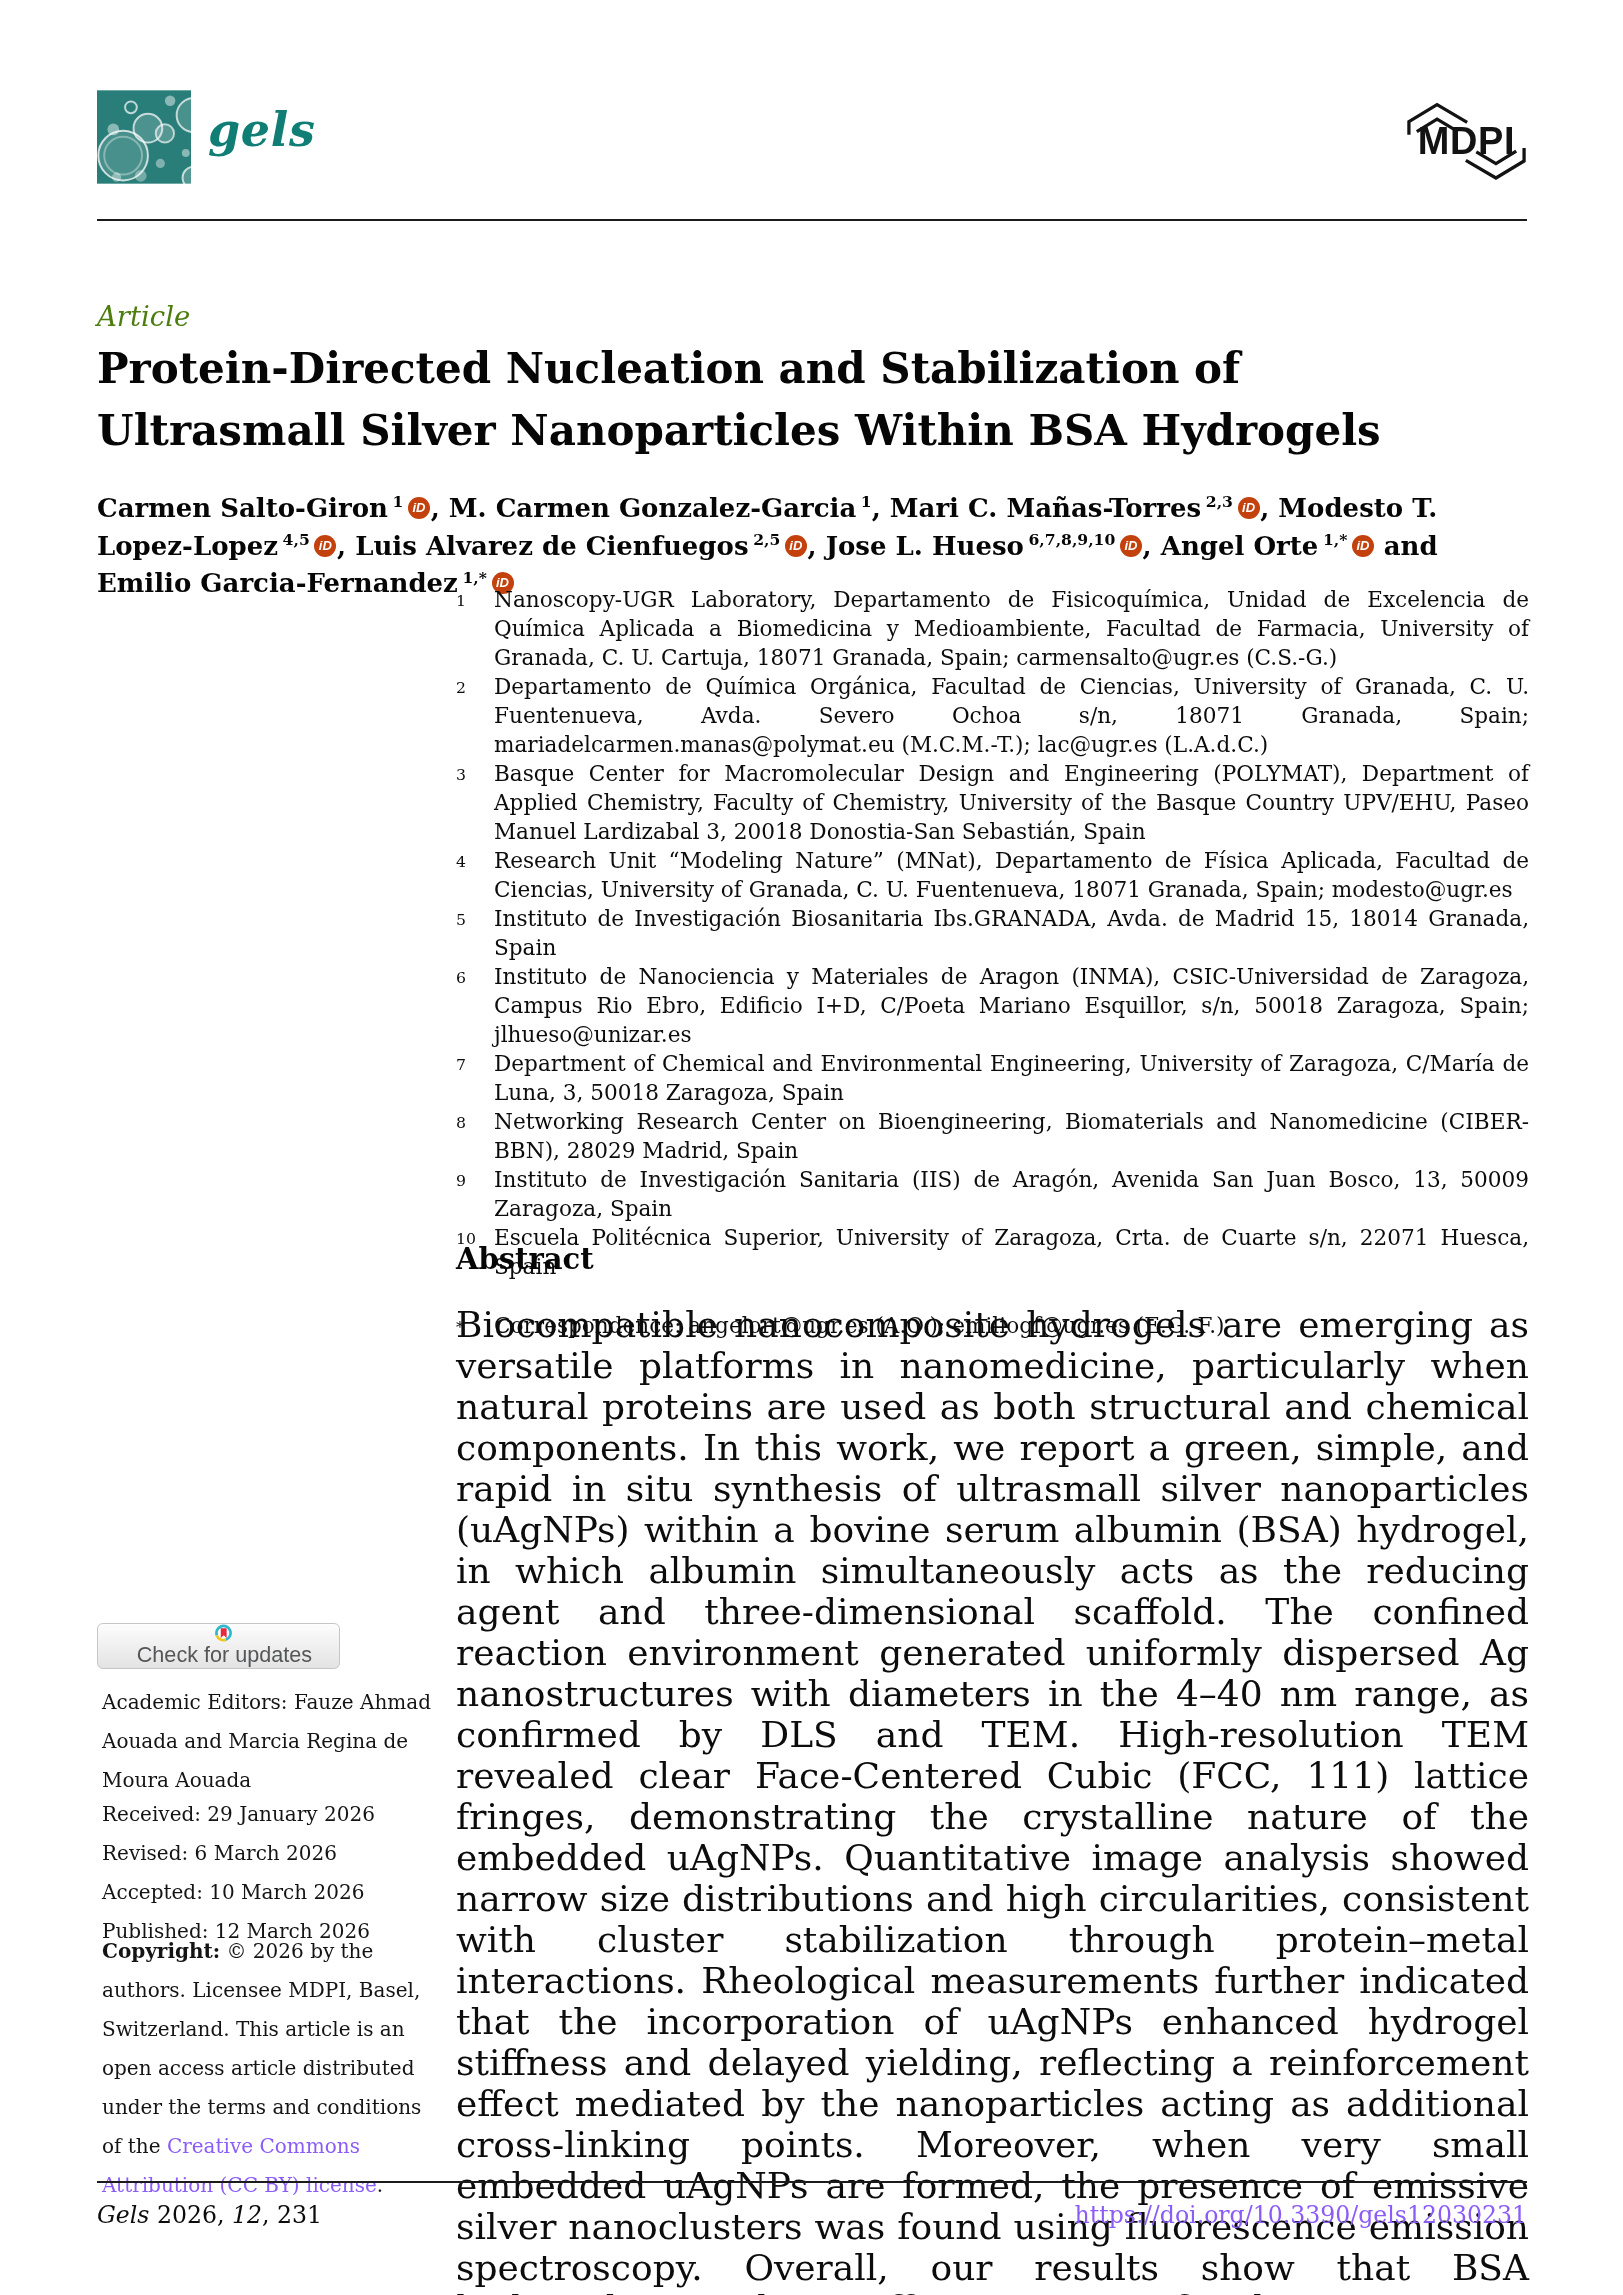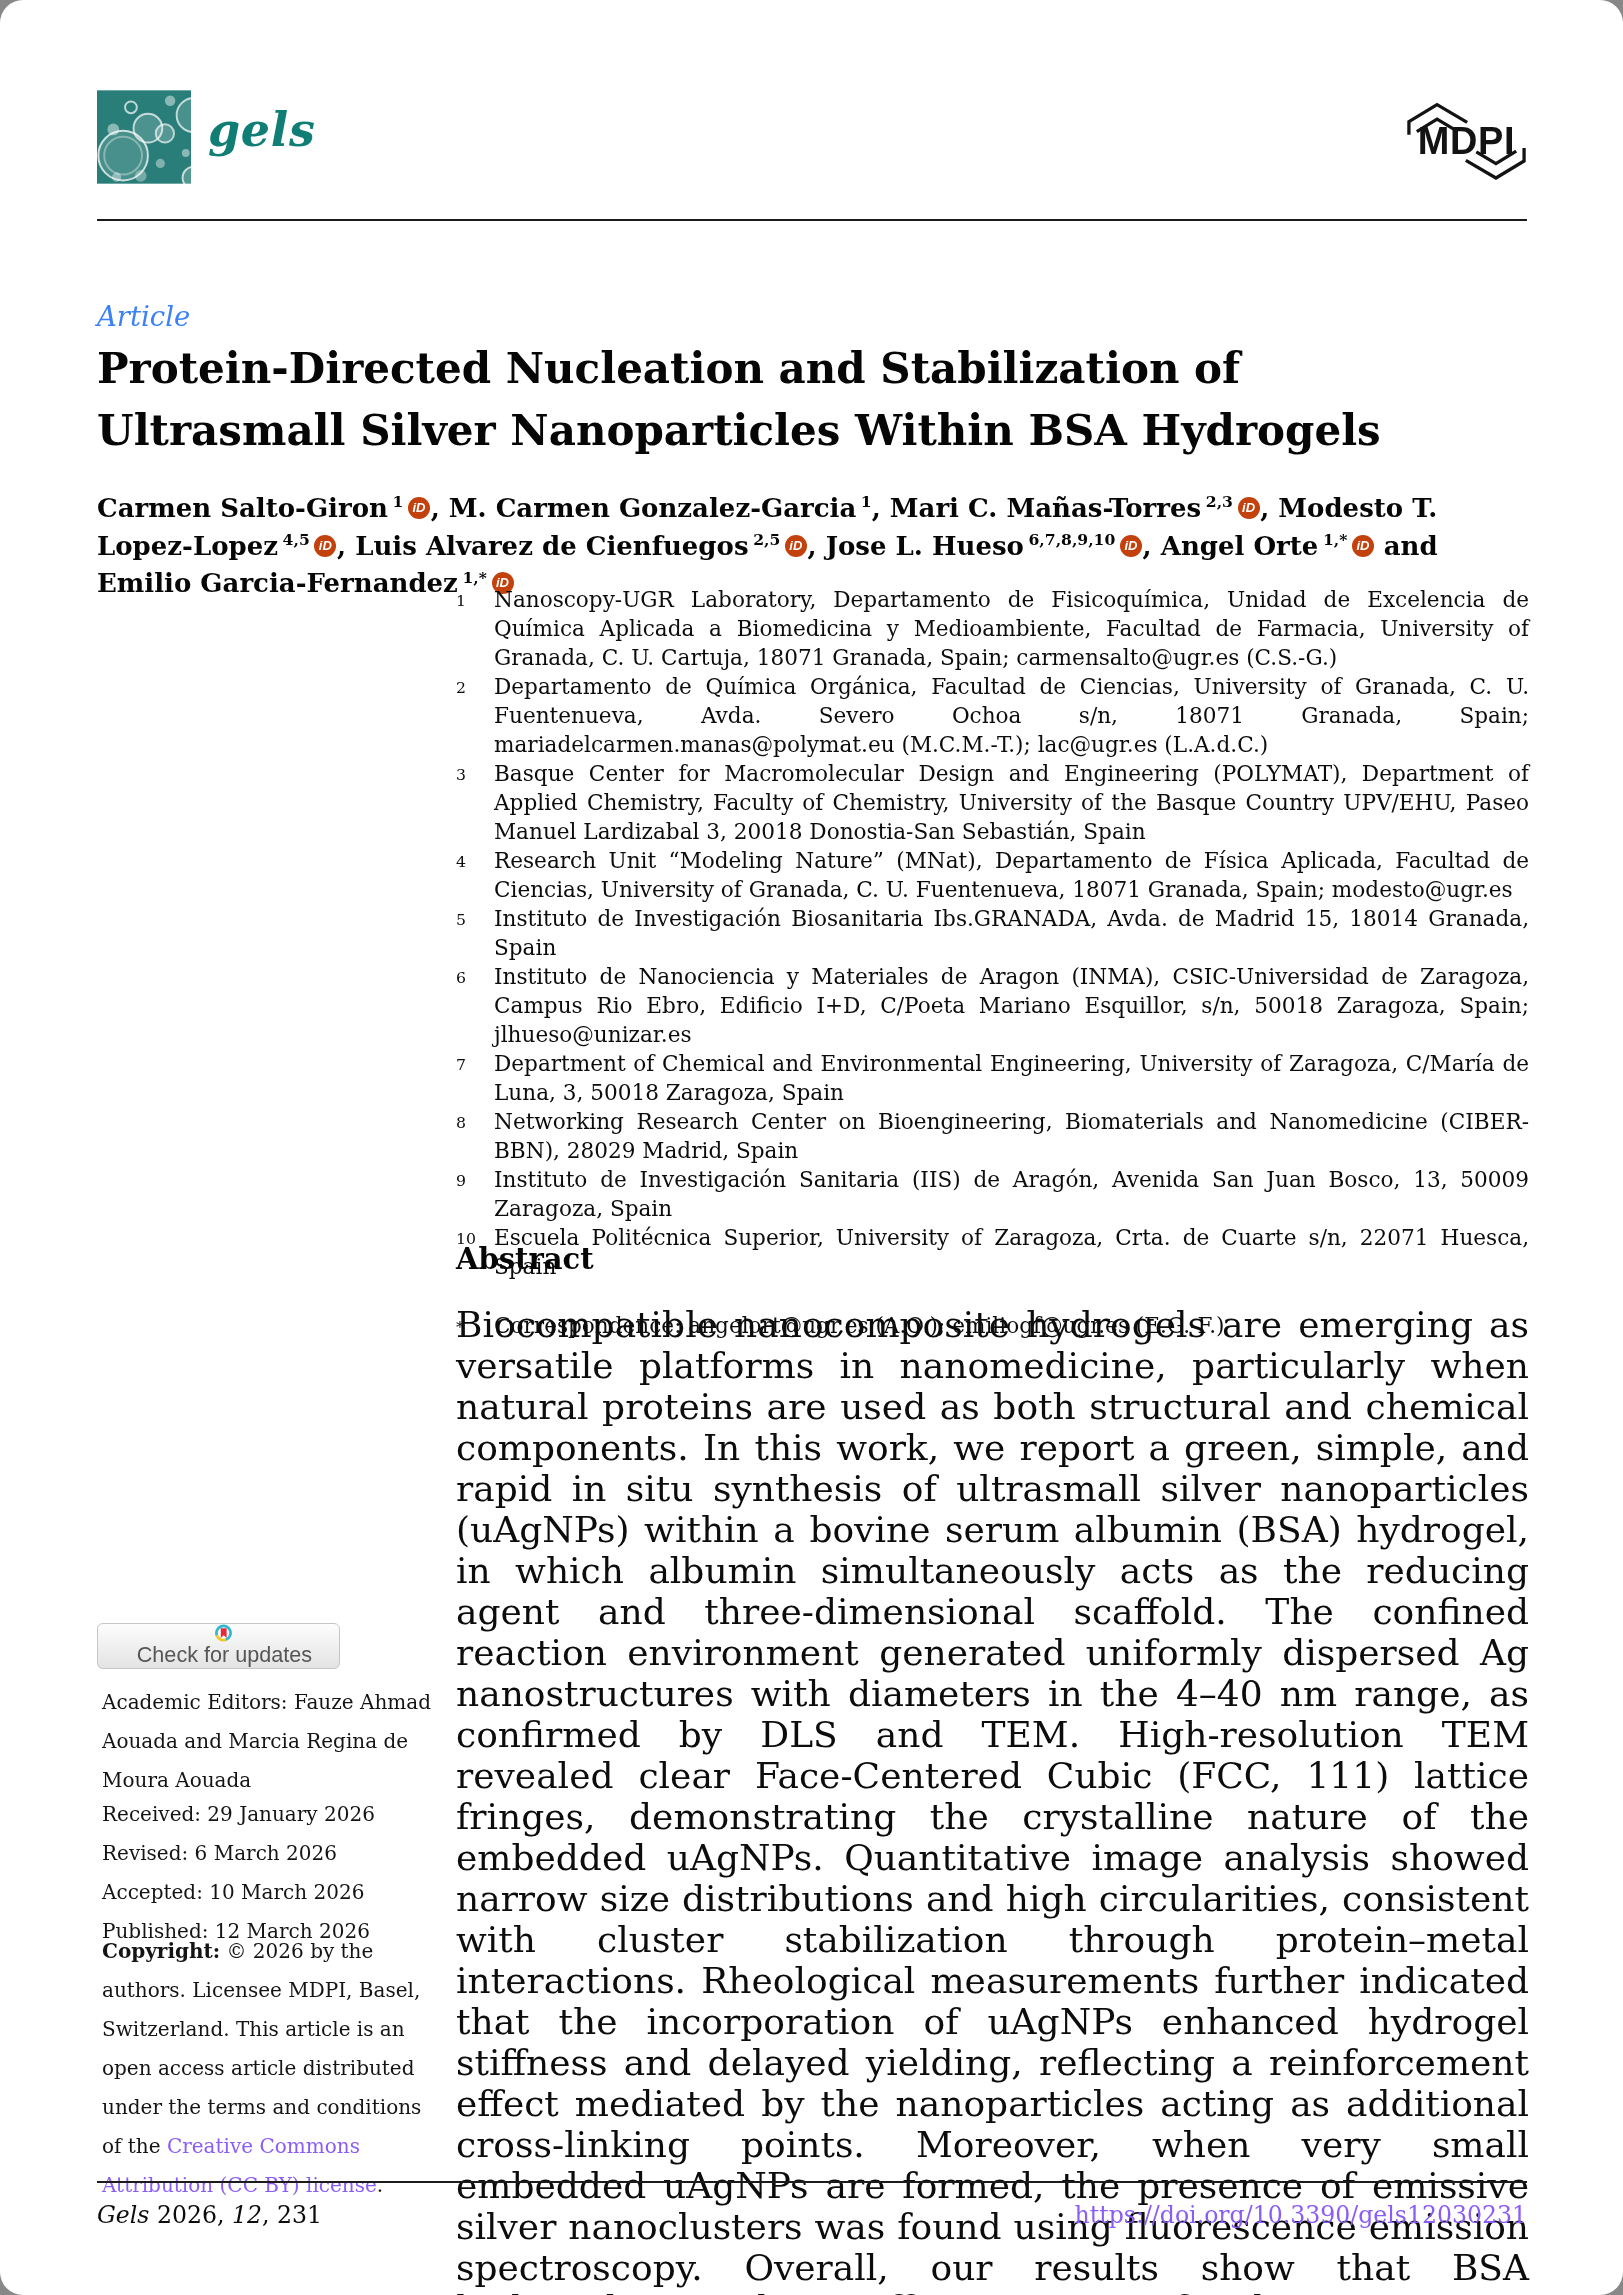--- a/index.html
+++ b/index.html
@@ -1,27 +1,27 @@
 <!DOCTYPE html>
 <html style="font-size:10.5px"><head>
 <meta charset="utf-8">
 <style>
   html,body{margin:0;padding:0;background:#888;}
   .page{position:relative;width:1623px;height:2295px;background:#ffffff;
-        font-family:"DejaVu Serif",serif;color:#111;overflow:hidden;border-radius:23px;}
+        font-family:"DejaVu Serif",serif;color:#111;overflow:hidden;}
 
   
   .logo-square{position:absolute;left:97px;top:90px;width:94px;height:94px;}
   .journal-logo-text{position:absolute;left:208px;top:103px;font-size:46px;font-style:italic;
         font-weight:bold;color:#117e76;letter-spacing:0.7px;}
   .mdpi-logo{position:absolute;left:1405px;top:102px;width:123px;height:80px;}
   .header-rule{position:absolute;left:97px;top:219px;width:1430px;height:2px;background:#1b1b1b;}
 
   
-  .article-type{position:absolute;left:97px;top:300px;font-size:27.5px;font-style:italic;color:#3b82f6;}
+  .article-type{position:absolute;left:97px;top:300px;font-size:27.5px;font-style:italic;color:#4d7c0f;}
   .article-title{position:absolute;left:97px;top:338px;width:1355px;font-size:42px;font-weight:bold;
         line-height:1.47;color:#060606;}
   .authors{position:absolute;left:97px;top:490px;width:1440px;font-size:26px;font-weight:bold;
         line-height:1.45;color:#060606;}
   .authors sup{font-size:0.6em;margin-left:4.6px;}
   .orcid{display:inline-block;width:22px;height:22px;border-radius:50%;background:#c2410c;color:#fff;
         font-family:"Liberation Sans",sans-serif;font-weight:bold;font-style:italic;font-size:13px;
         line-height:22px;text-align:center;vertical-align:5.2px;margin:0 0.7px 0 4.6px;}
 
   

